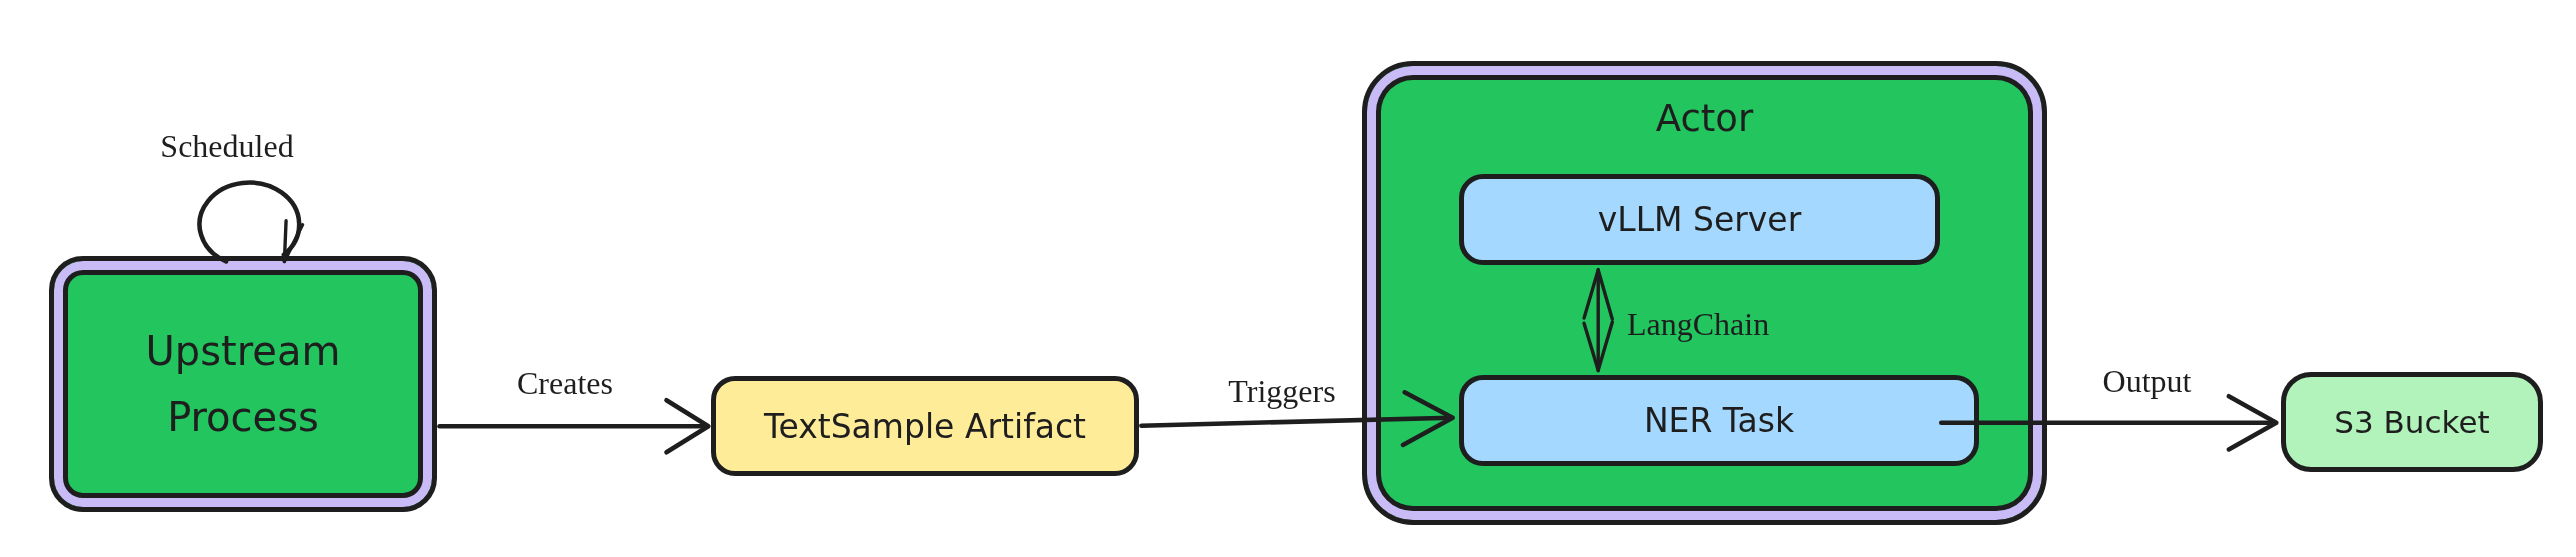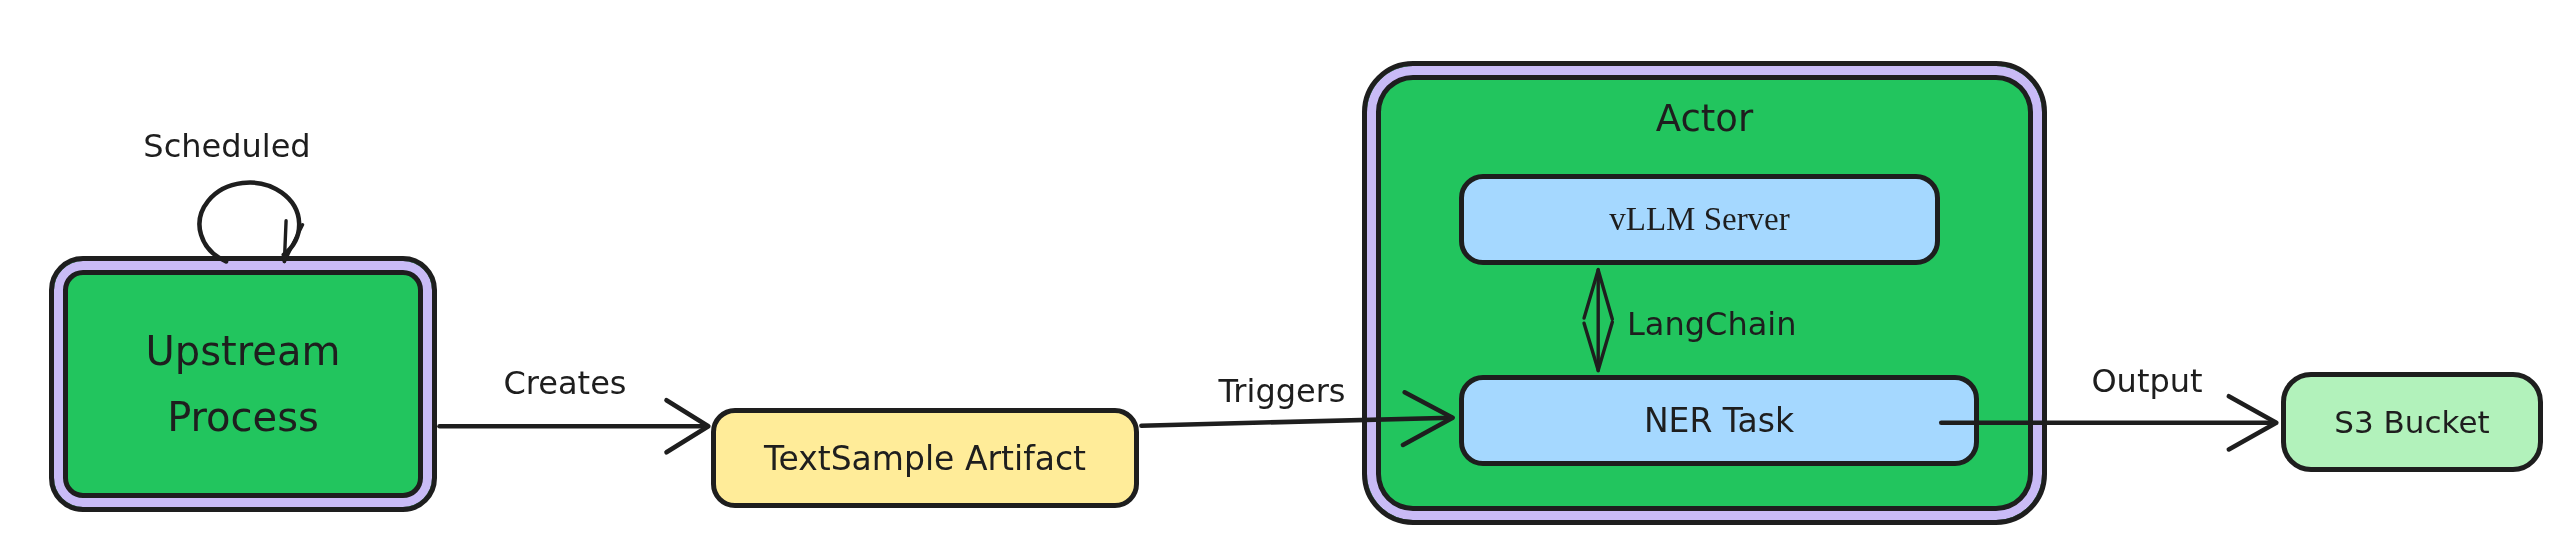--- a/index.html
+++ b/index.html
@@ -54,45 +54,44 @@
     z-index: 8;
   }
   .simple-box {
     border: 5.7px solid #1e1e1e;
     border-radius: 24px;
   }
   .node-artifact {
     left: 711px; top: 376px; width: 428px; height: 100px;
     background: #ffec99;
     font-size: 33px;
-    margin-top: 32px;
   }
   .node-vllm {
     left: 1459px; top: 174px; width: 481px; height: 91px;
     background: #a5d8ff;
     font-size: 33px;
-    font-family: Liberation Serif, serif;
   }
   .node-ner {
     left: 1459px; top: 375px; width: 520px; height: 91px;
     background: #a5d8ff;
     font-size: 33px;
   }
   .node-s3 {
     left: 2281px; top: 372px; width: 262px; height: 100px;
     background: #b2f2bb;
     border-radius: 30px;
     font-size: 31px;
   }
   .edge-label {
     position: absolute;
     transform: translate(-50%, -50%);
     white-space: nowrap;
     font-size: 32px;
     z-index: 20;
+    font-family: Liberation Serif, serif;
   }
   .edge-label.left-anchored {
     transform: translate(0, -50%);
   }
 </style>
 </head>
 <body>
 
 <div class="canvas">
 

